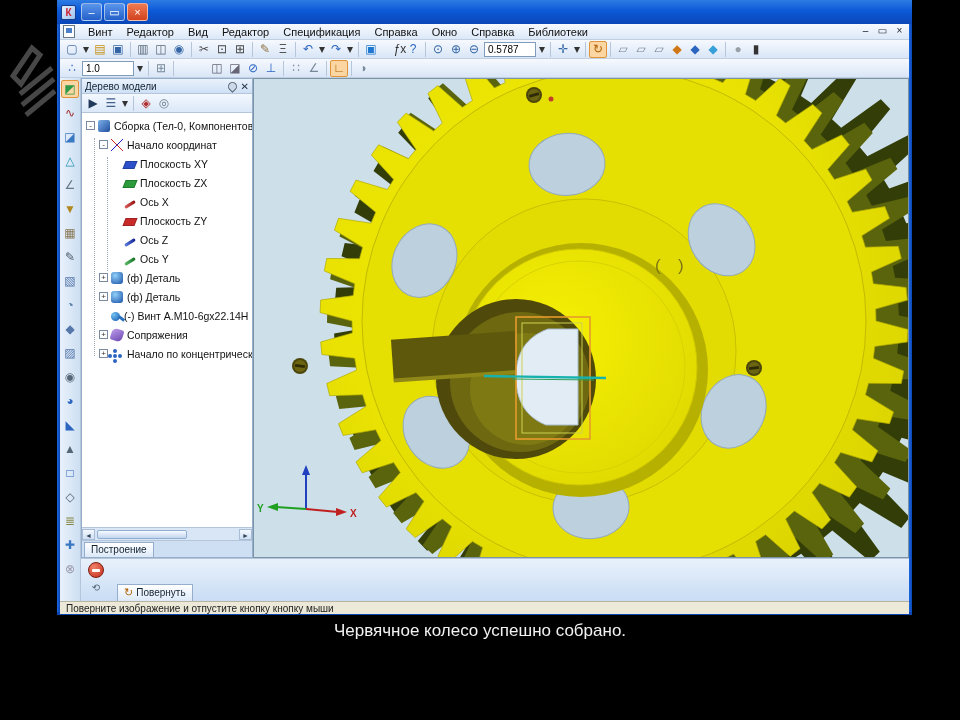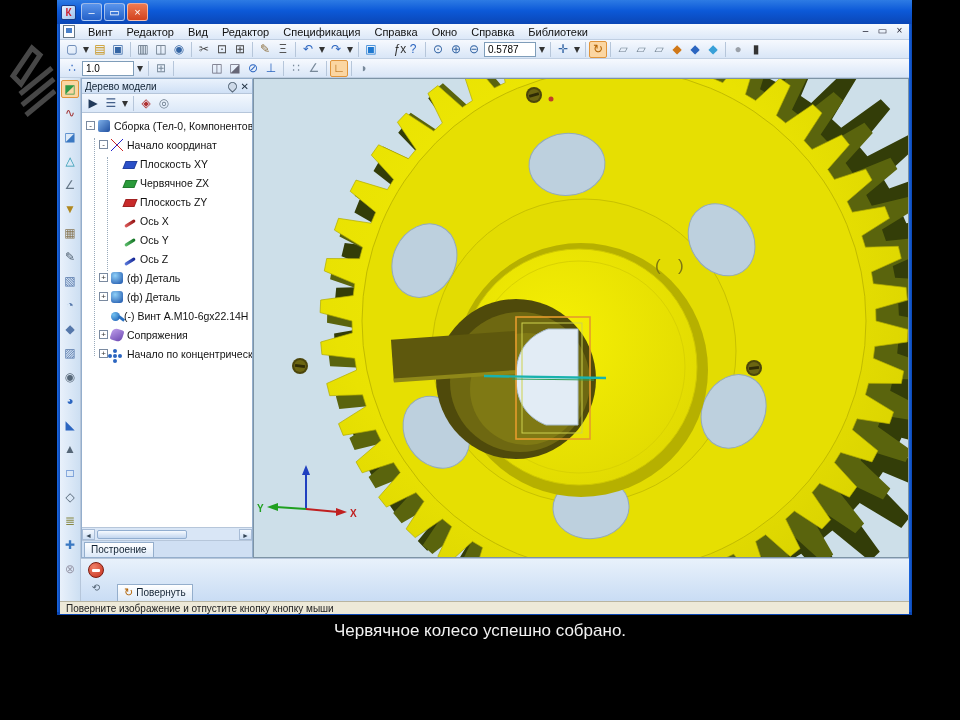--- a/index.html
+++ b/index.html
@@ -440,41 +440,41 @@
               <span>Начало координат</span>
             </div>
             <div class="trow" style="padding-left: 30px;">
               <div class="exp none"></div>
               <span class="ti ti-plane xy"></span>
               <span>Плоскость XY</span>
             </div>
             <div class="trow" style="padding-left: 30px;">
               <div class="exp none"></div>
               <span class="ti ti-plane zx"></span>
-              <span>Червячное ZX</span>
+              <span>Плоскость ZX</span>
+            </div>
+            <div class="trow" style="padding-left: 30px;">
+              <div class="exp none"></div>
+              <span class="ti ti-axis x"></span>
+              <span>Ось X</span>
             </div>
             <div class="trow" style="padding-left: 30px;">
               <div class="exp none"></div>
               <span class="ti ti-plane zy"></span>
               <span>Плоскость ZY</span>
             </div>
             <div class="trow" style="padding-left: 30px;">
               <div class="exp none"></div>
-              <span class="ti ti-axis x"></span>
-              <span>Ось X</span>
+              <span class="ti ti-axis z"></span>
+              <span>Ось Z</span>
             </div>
             <div class="trow" style="padding-left: 30px;">
               <div class="exp none"></div>
               <span class="ti ti-axis y"></span>
               <span>Ось Y</span>
-            </div>
-            <div class="trow" style="padding-left: 30px;">
-              <div class="exp none"></div>
-              <span class="ti ti-axis z"></span>
-              <span>Ось Z</span>
             </div>
             <div class="trow" style="padding-left: 17px;">
               <div class="exp">+</div>
               <span class="ti ti-part"></span>
               <span>(ф) Деталь</span>
             </div>
             <div class="trow" style="padding-left: 17px;">
               <div class="exp">+</div>
               <span class="ti ti-part"></span>
               <span>(ф) Деталь</span>

